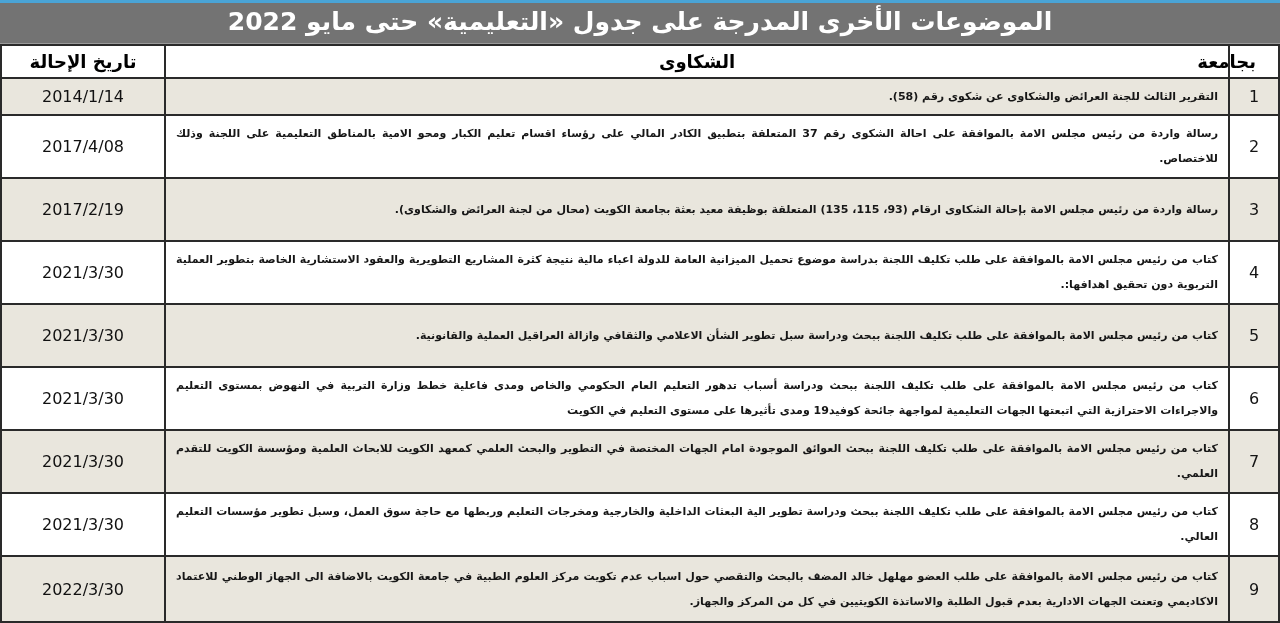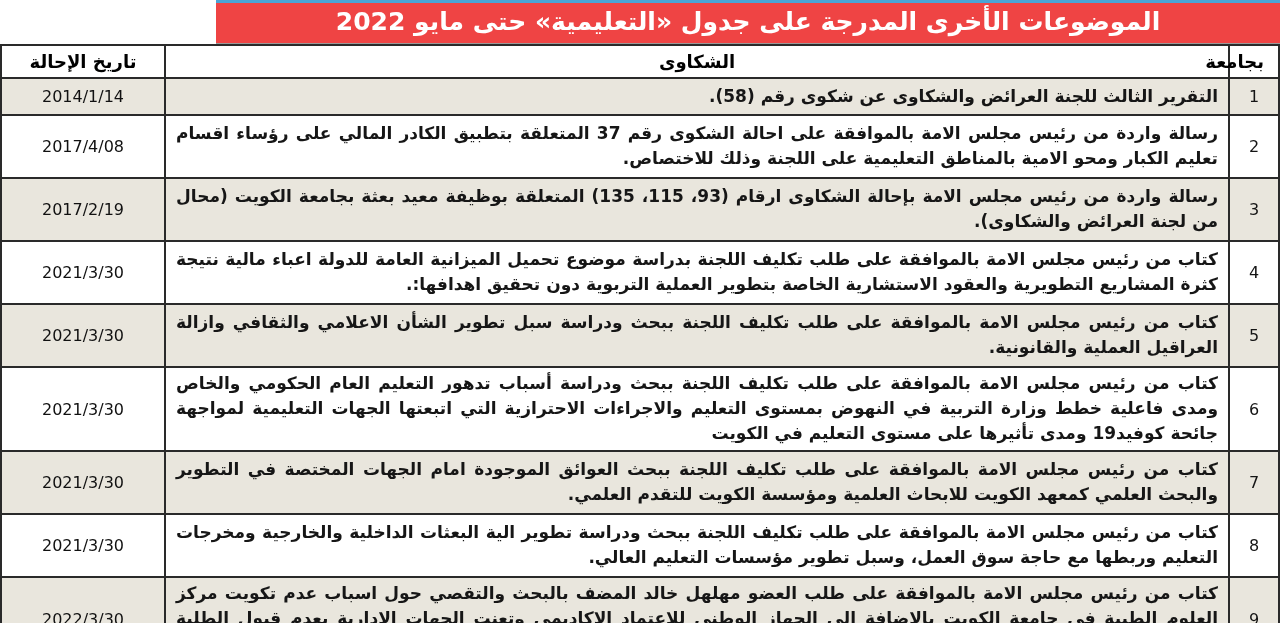--- a/index.html
+++ b/index.html
@@ -5,23 +5,23 @@
   * { box-sizing: border-box; }
   html, body { margin: 0; padding: 0; }
   body {
     width: 1280px;
     height: 623px;
     background: #ffffff;
     font-family: "DejaVu Sans", sans-serif;
     overflow: hidden;
   }
   .title-bar {
-    width: 1064px;
+    width: 1280px;
     height: 44px;
-    background: #ef4444;
+    background: #737373;
     border-top: 3px solid #4aa4d6;
     border-bottom: 1px solid #9a9a9a;
     display: flex;
     align-items: center;
     justify-content: center;
   }
   .title-bar .title-text {
     color: #ffffff;
     font-weight: bold;
     font-size: 25px;
@@ -39,37 +39,37 @@
     border: 2px solid #2a2a2a;
   }
   thead th {
     background: #ffffff;
     height: 33px;
     font-size: 18px;
     font-weight: bold;
     color: #000000;
     text-align: center;
     border-top: 1px solid #8a8a8a;
-    padding: 0 14px;
+    padding: 0 22px;
   }
   tbody tr { height: 63px; }
   tbody tr.row-1 { height: 37px; }
   tbody tr.row-9 { height: 66px; }
   tbody tr:nth-child(odd)  { background: #e9e6dd; }
   tbody tr:nth-child(even) { background: #ffffff; }
   td.num-cell {
     text-align: center;
     font-size: 16px;
     color: #141414;
     padding: 0 2px;
   }
   td.topic-cell {
     text-align: justify;
     font-weight: bold;
-    font-size: 17px;
+    font-size: 11px;
     line-height: 25px;
     color: #161616;
     padding: 3px 10px 4px 10px;
   }
   td.date-cell {
     text-align: center;
     font-size: 16px;
     color: #111111;
     padding: 0 20px;
   }

